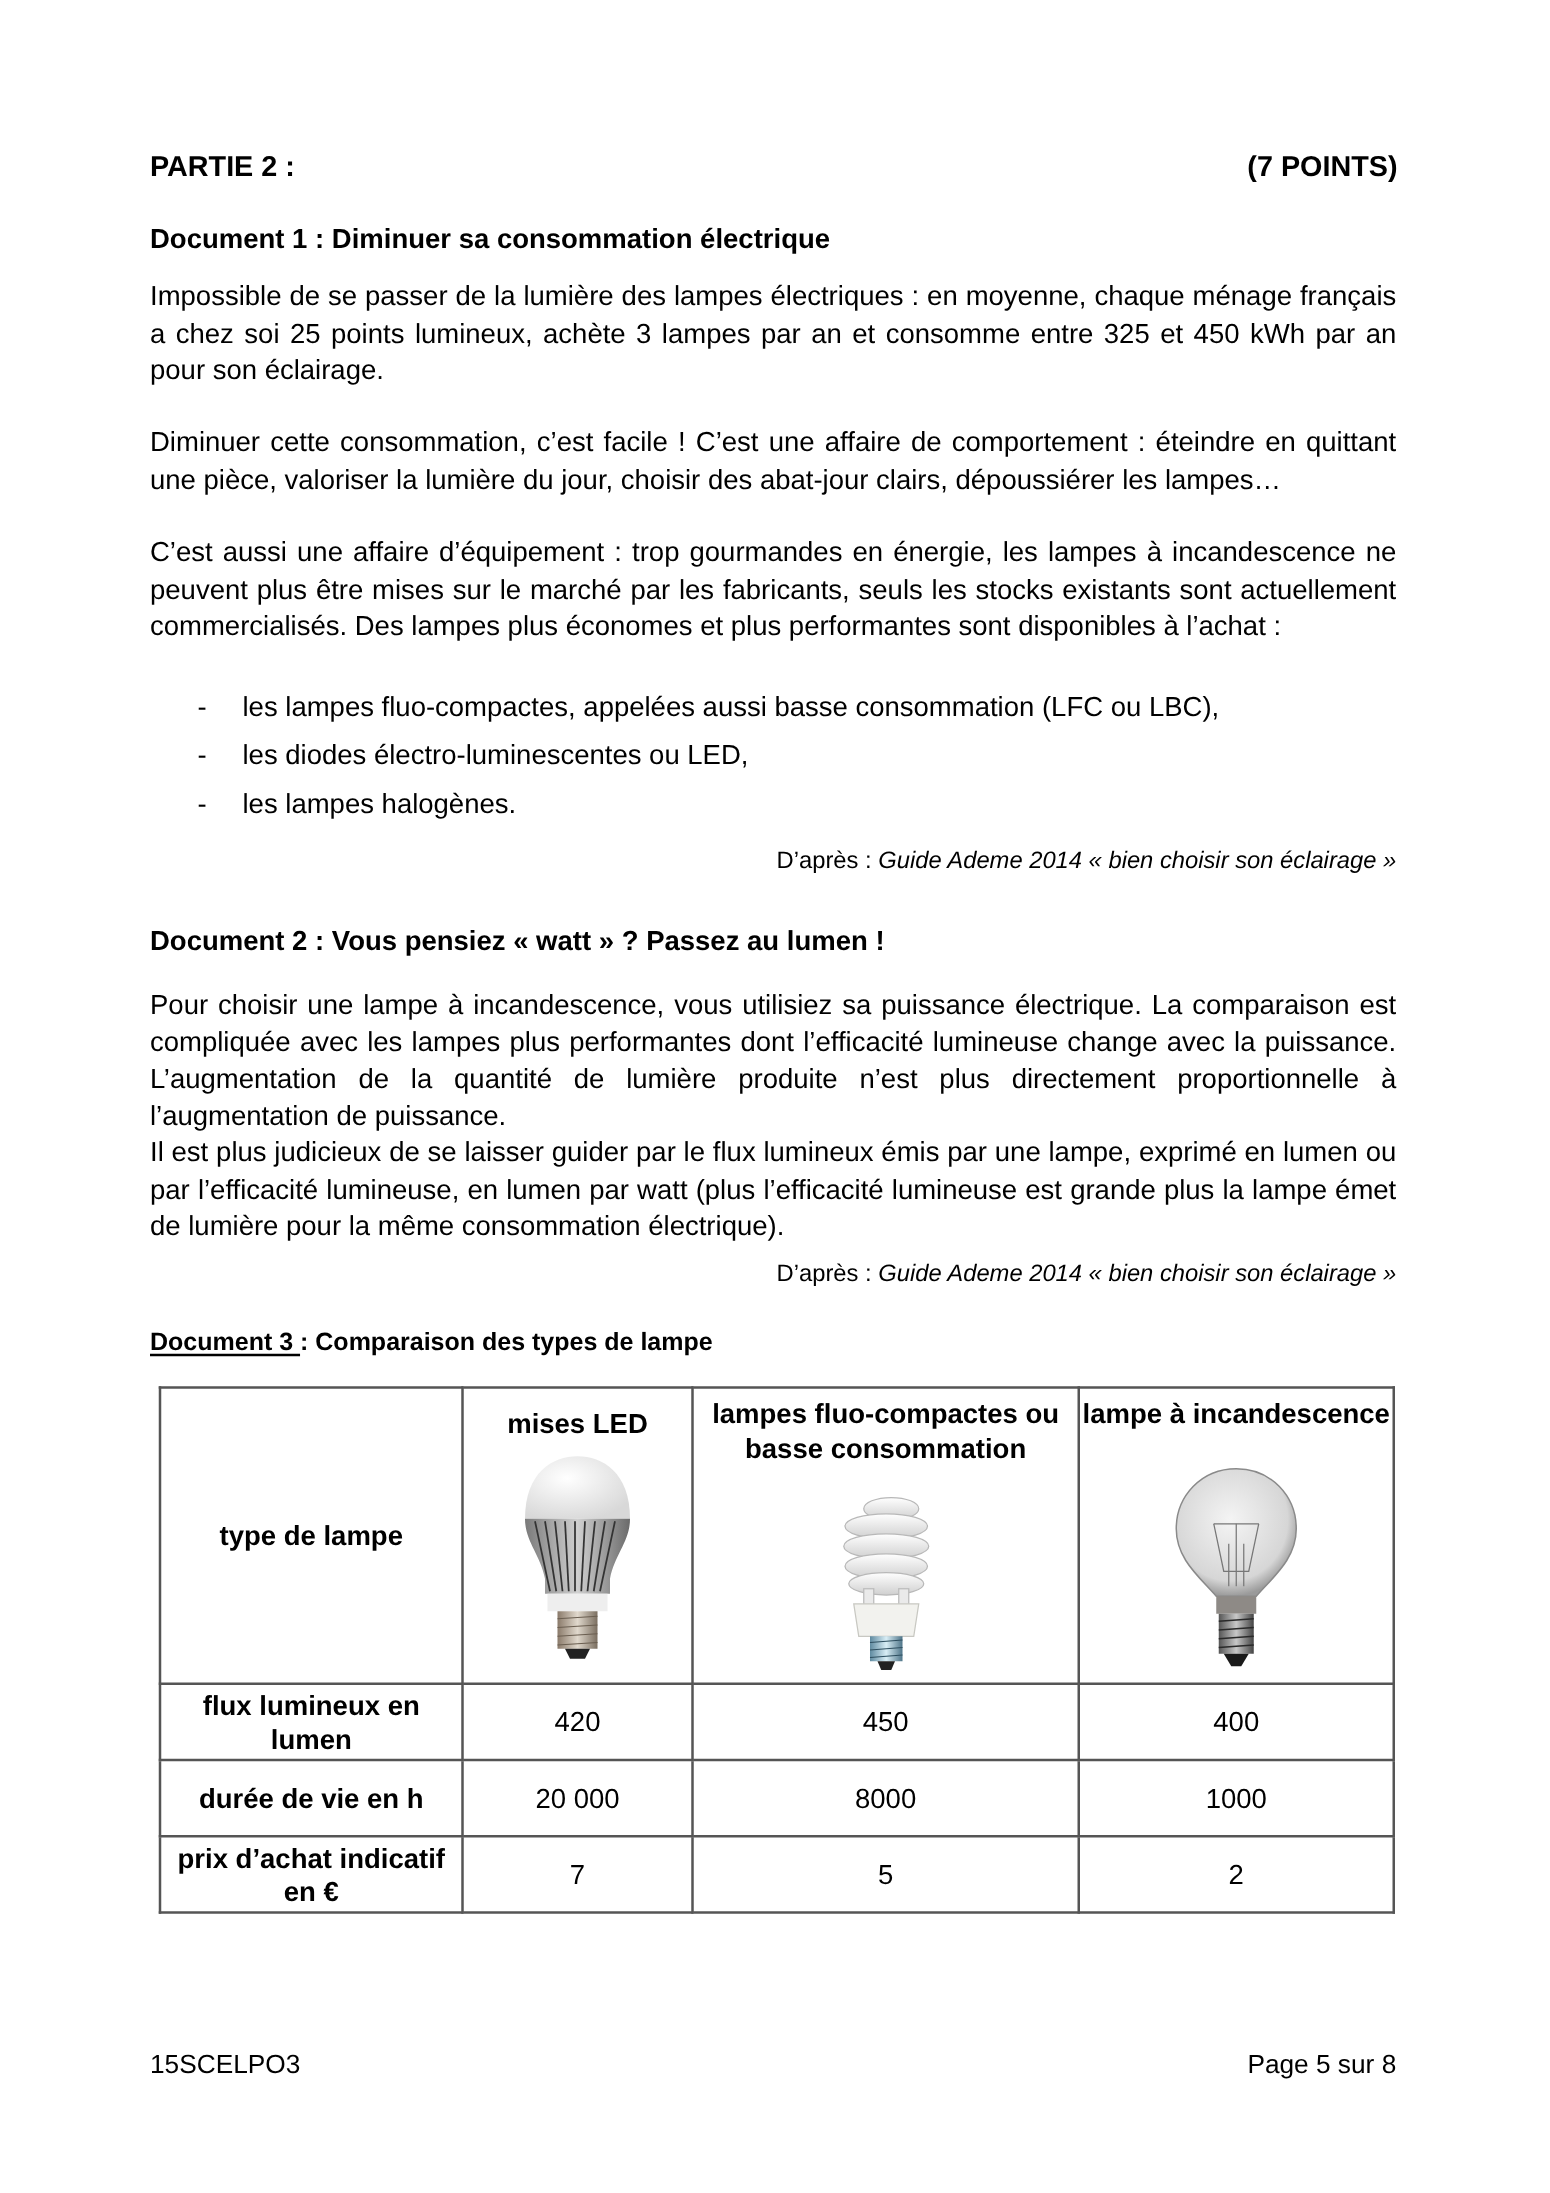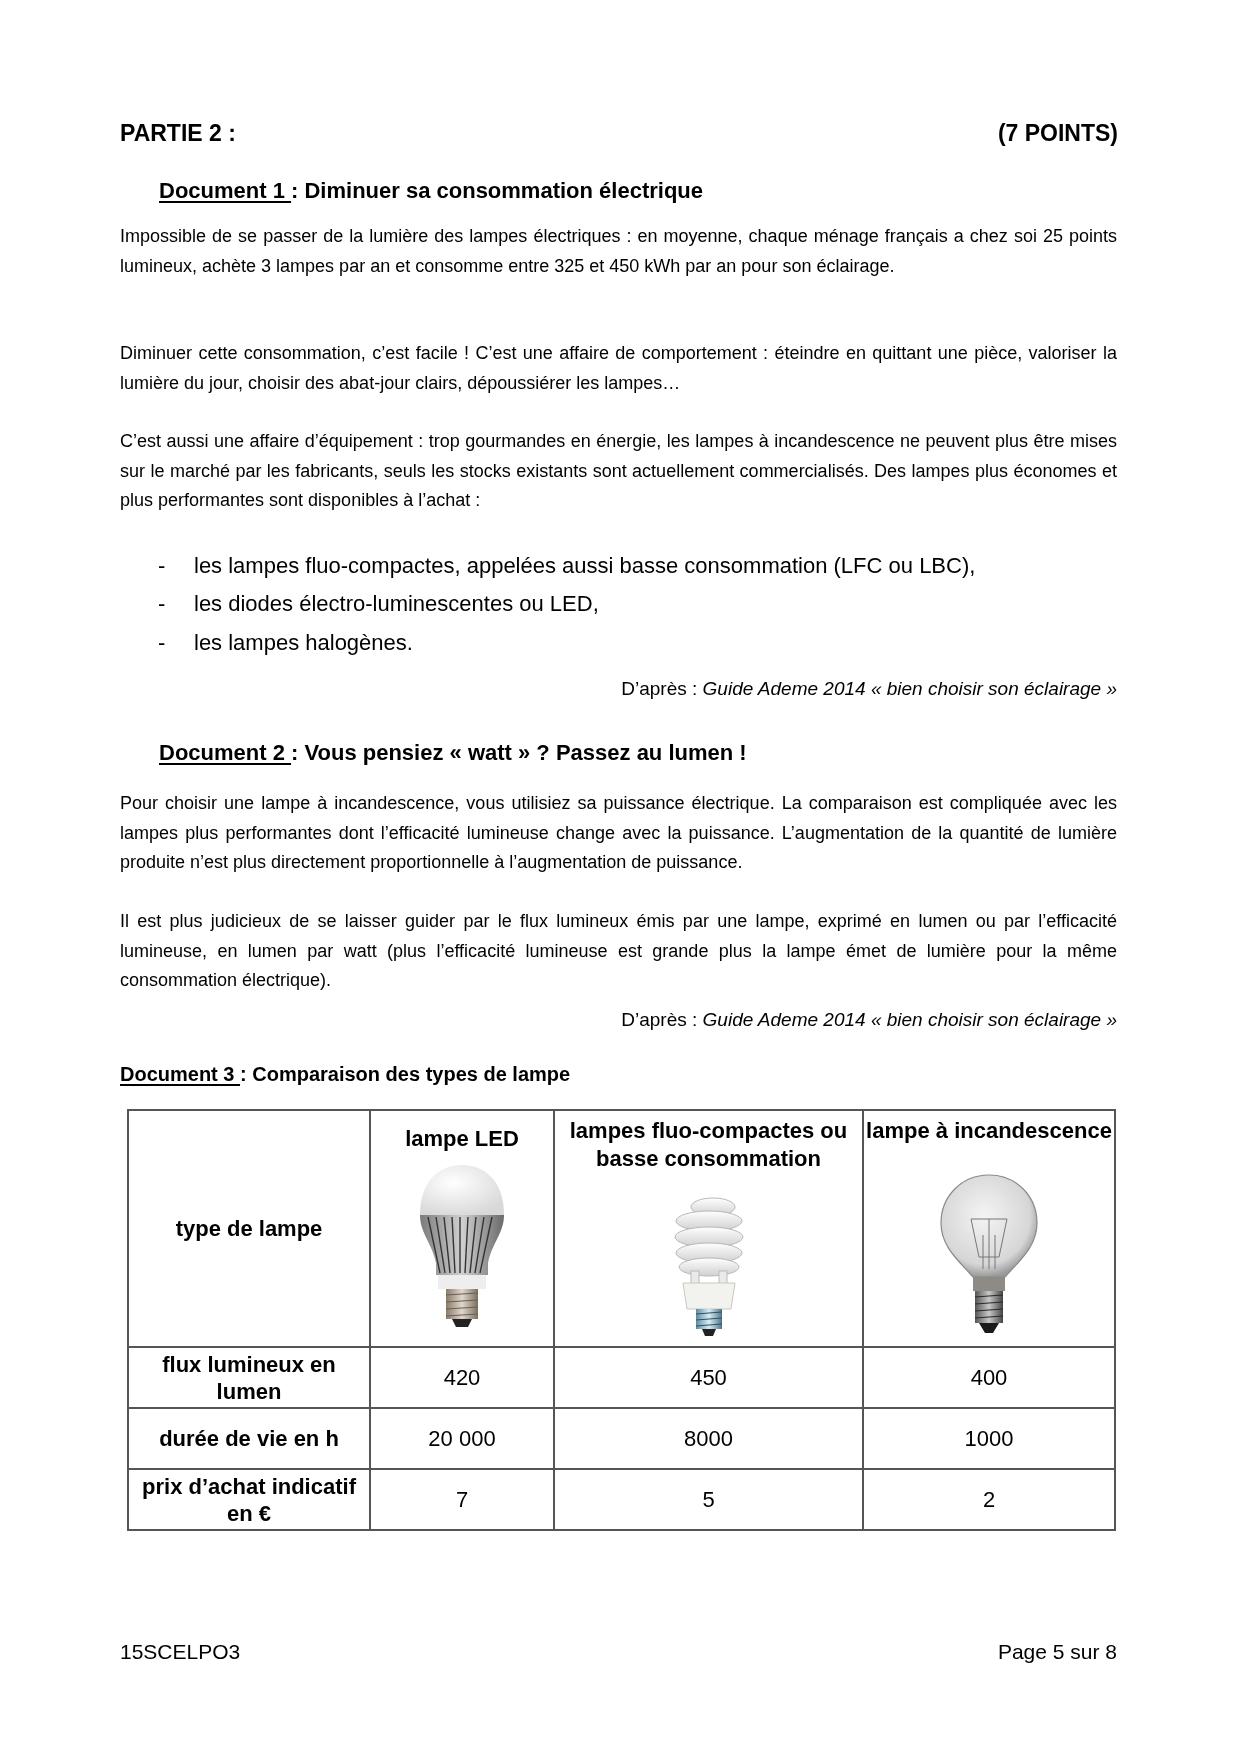--- a/index.html
+++ b/index.html
@@ -2,22 +2,22 @@
 <html><head>
 <meta charset="utf-8">
 <style>
   html, body { margin:0; padding:0; background:#ffffff; }
   body { width:1240px; height:1754px; position:relative; overflow:hidden;
          font-family:"Liberation Sans", sans-serif; color:#000; }
   .abs { position:absolute; }
   .title-row { top:120px; left:120px; width:998px; height:28px; font-weight:bold; font-size:23px;text-align:center; }
   .title-row span { position:absolute; top:0; white-space:nowrap; }
   .h { font-weight:bold; font-size:22px; left:120px; white-space:nowrap; }
-  .h .u { text-decoration:underline; text-underline-offset:3px;margin-left:39px; }
-  .p { left:120px; width:997px; font-size:18px; line-height:29.5px; text-align:justify; }
+  .h .u { text-underline-offset:3px; }
+  .p { left:120px; width:997px; font-size:22px; line-height:29.5px; text-align:justify; }
   .bullets { left:120px; width:997px; font-size:22px; }
   .bullet { position:absolute; left:0; white-space:nowrap; }
   .bullet .dash { position:absolute; left:38px; }
   .bullet .txt { position:absolute; left:74px; }
   .src { right:123px; font-size:19px; white-space:nowrap; }
   .src i { font-style:italic; }
   .h3 { font-weight:bold; font-size:20px; left:120px; white-space:nowrap; }
   .h3 .u { text-decoration:underline; text-underline-offset:3px; }
   table.cmp { position:absolute; left:127px; top:1109px; width:987px; border-collapse:collapse;
               table-layout:fixed; font-size:22px; }
@@ -81,21 +81,21 @@
   <colgroup>
     <col style="width:242px">
       <col style="width:184px">
       <col style="width:309px">
       <col style="width:252px">
   </colgroup>
   <tbody>
       <tr class="head">
     <td class="rh">type de lampe</td>
     <td>
-      <div class="col-title" style="padding-top:14px">lampe LED</div>
+      <div class="col-title" style="padding-top:14px">mises LED</div>
       <svg class="lamp" style="top:52px" width="88" height="168" viewBox="0 0 88 168">
         <defs>
           <radialGradient id="ledg" cx="40%" cy="35%" r="70%">
                 <stop offset="0" stop-color="#ffffff"></stop>
                 <stop offset="1" stop-color="#d8d8d8"></stop>
               </radialGradient>
           <linearGradient id="fin" x1="0" x2="1">
                 <stop offset="0" stop-color="#7a7a7a"></stop>
                 <stop offset="0.5" stop-color="#d0d0d0"></stop>
                 <stop offset="1" stop-color="#6a6a6a"></stop>

